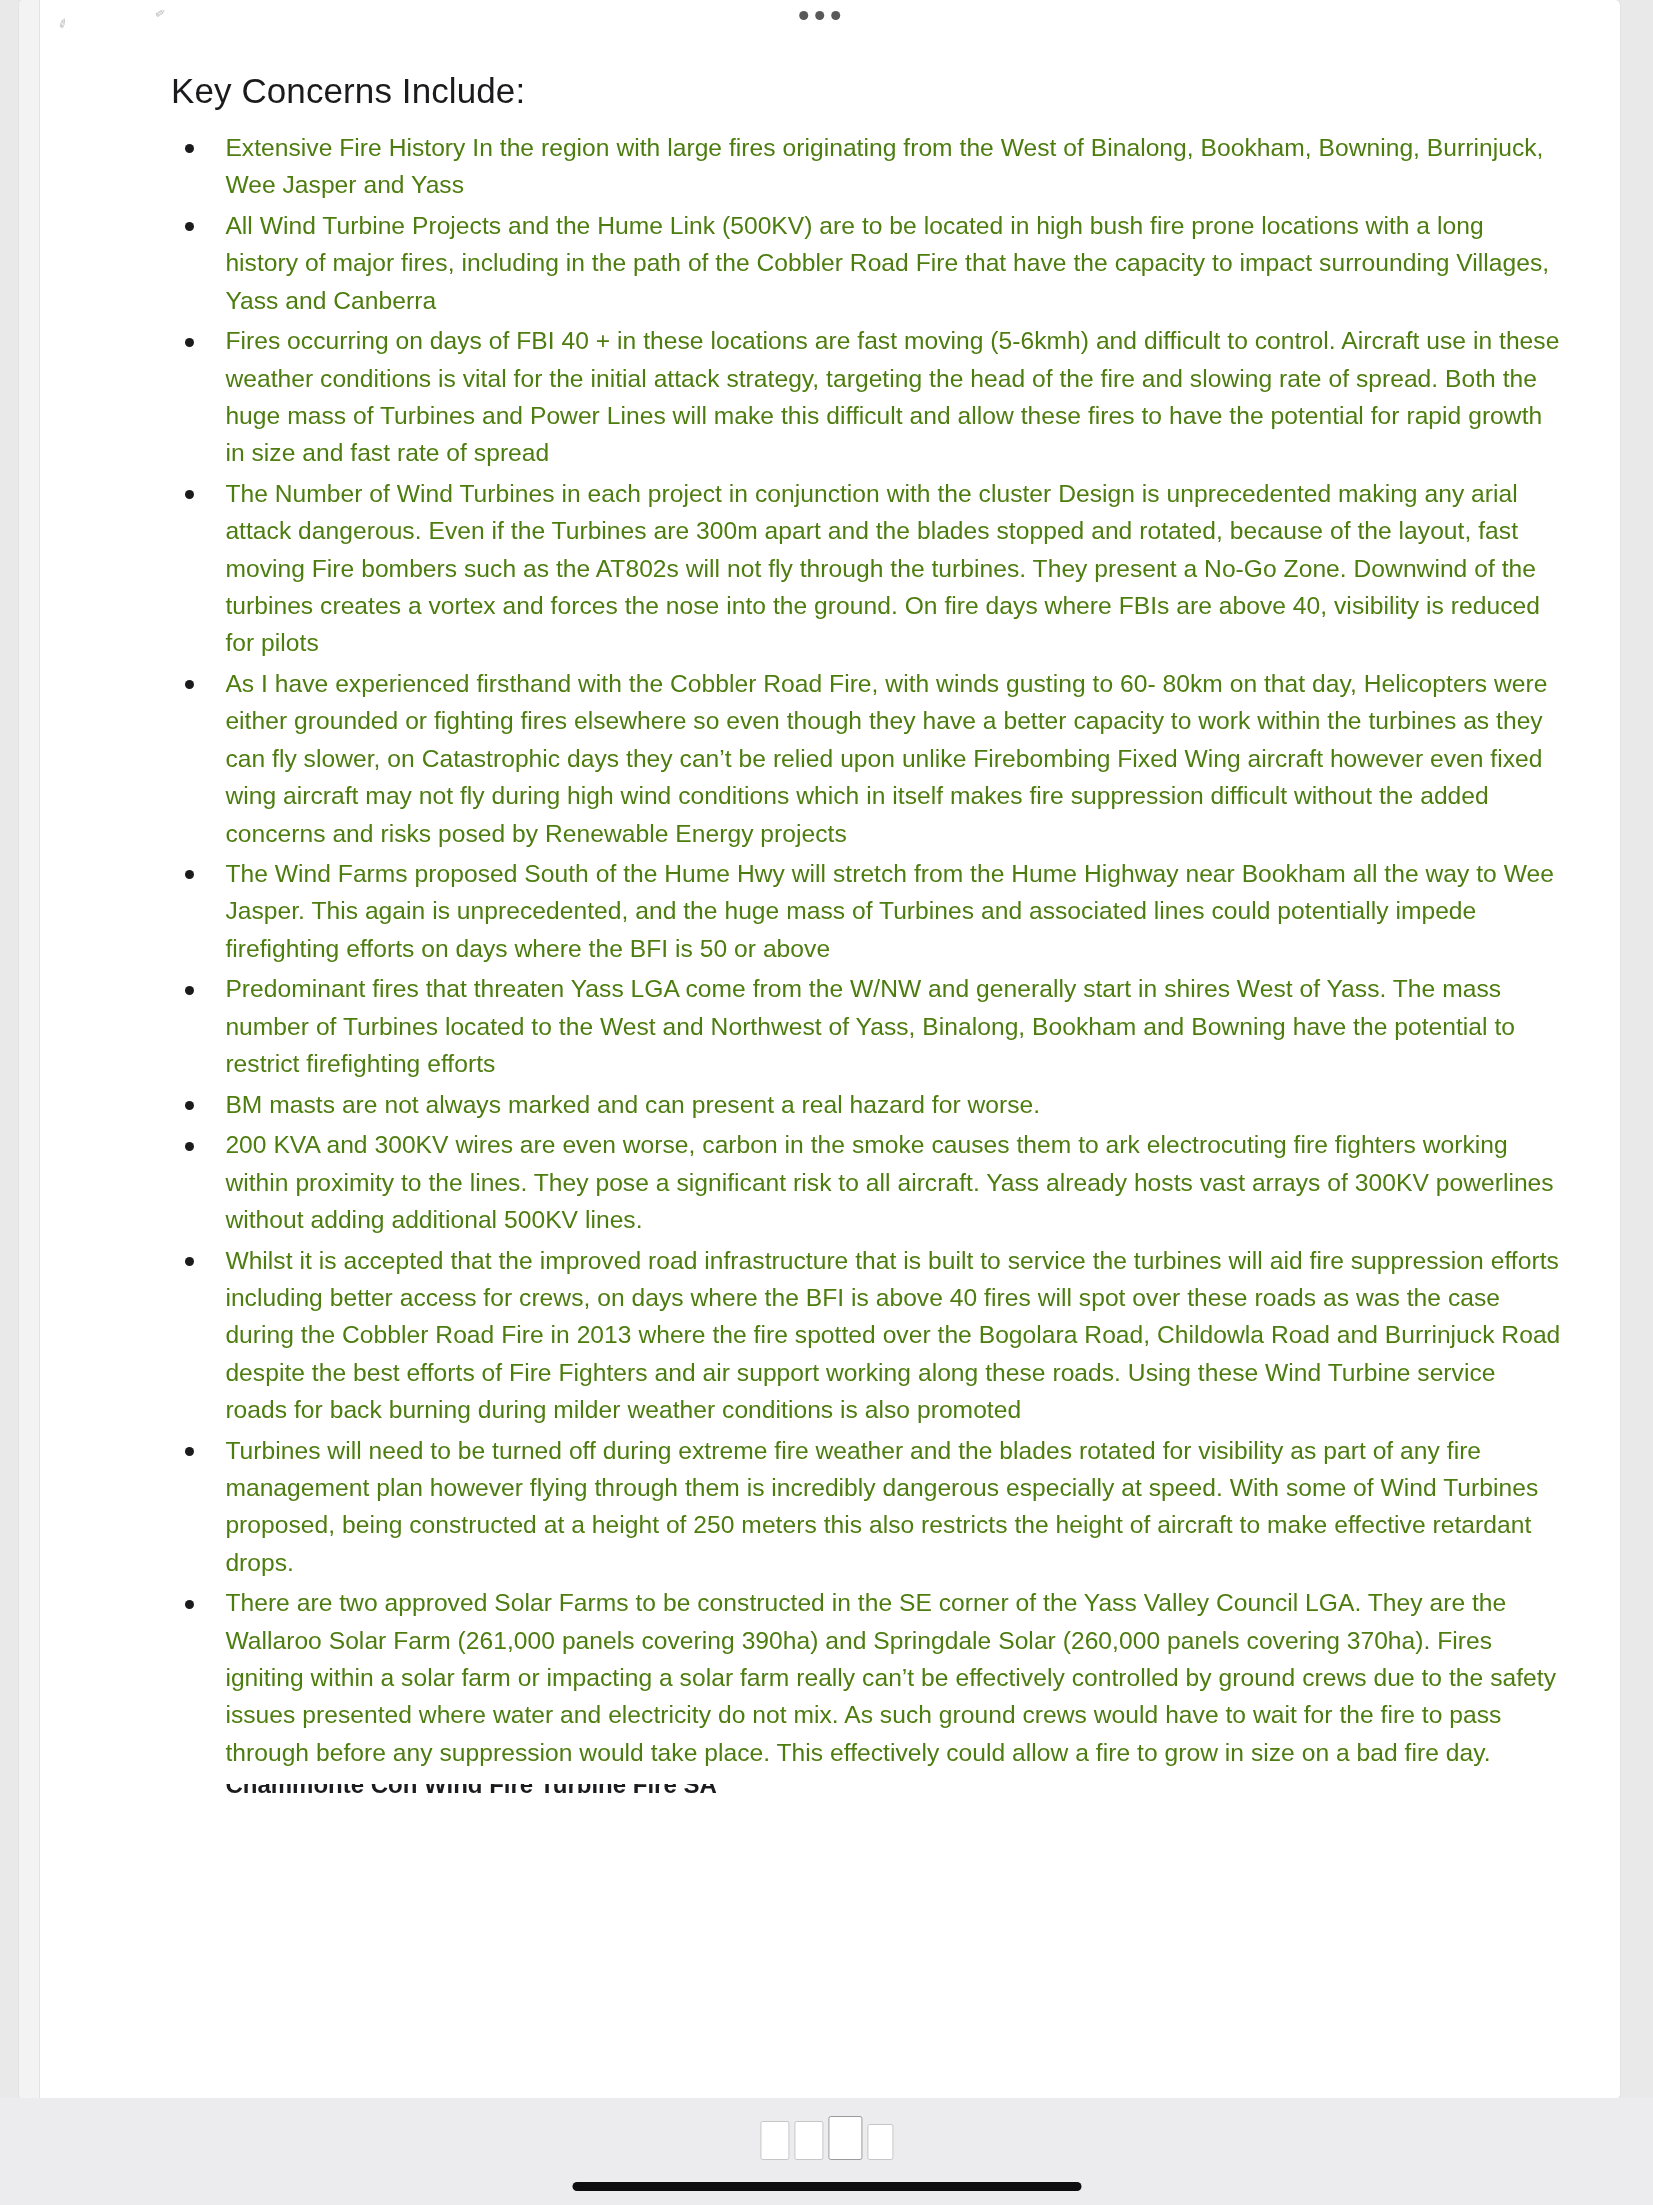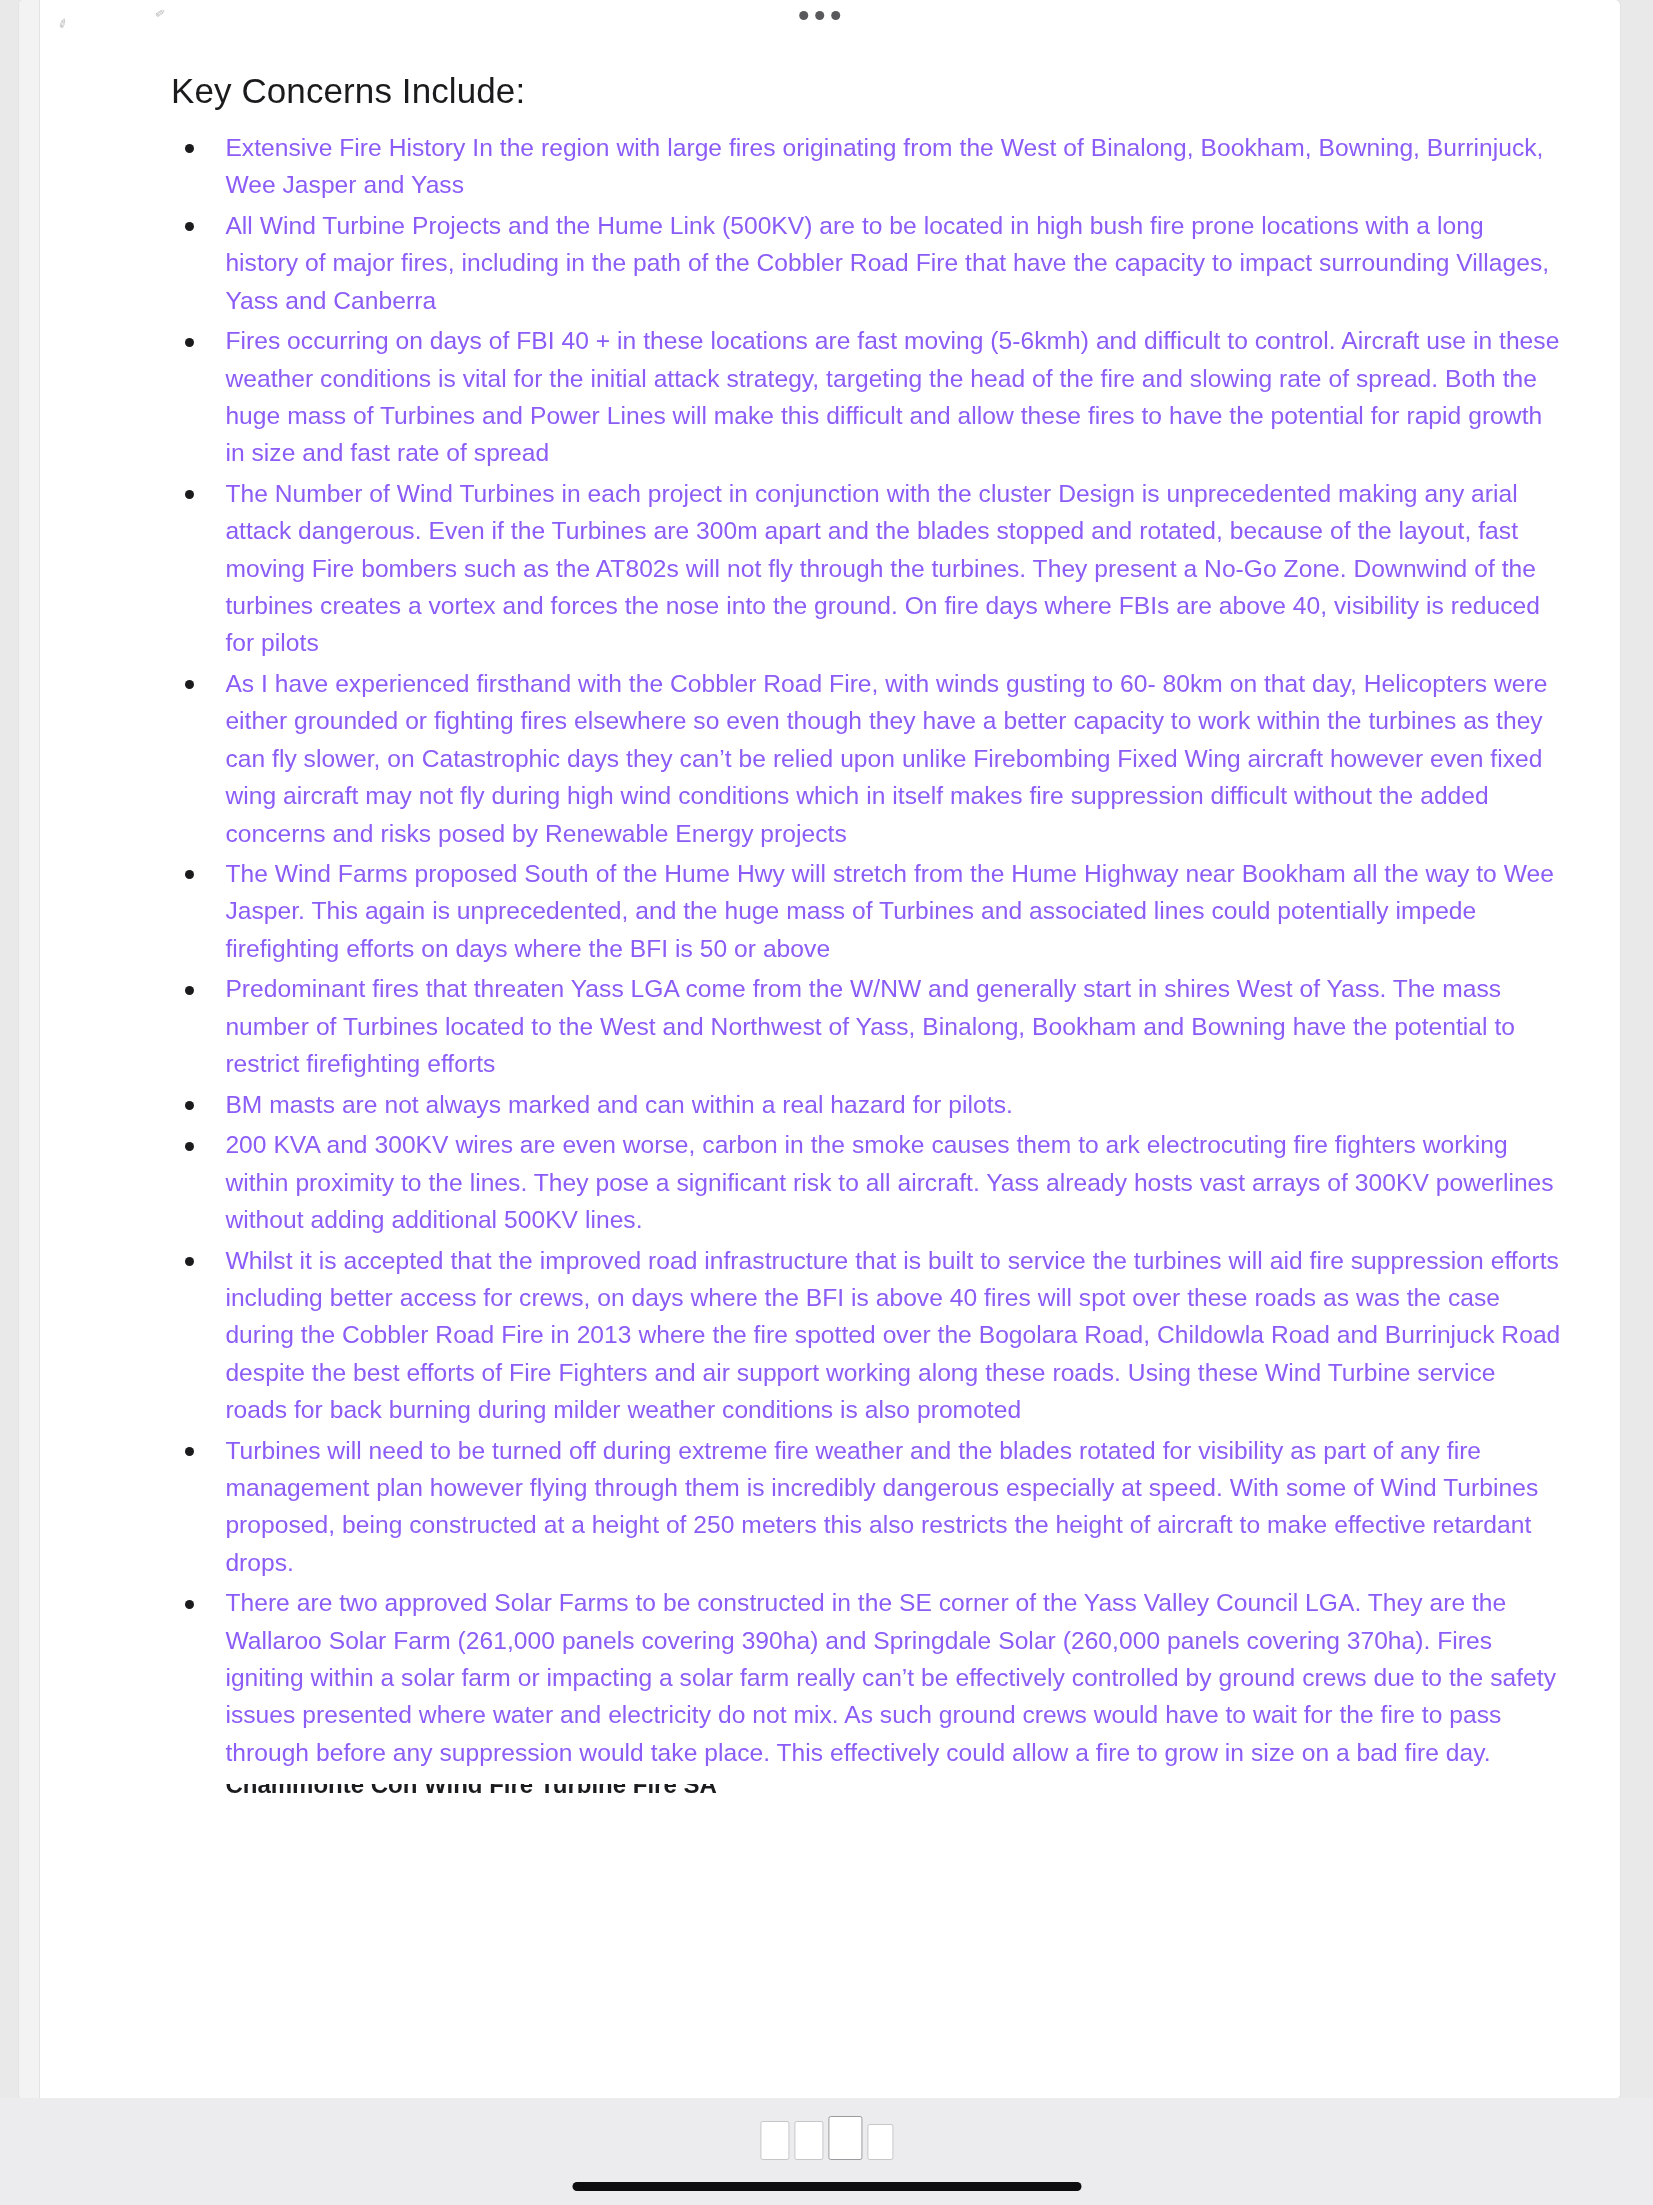--- a/index.html
+++ b/index.html
@@ -82,21 +82,21 @@
   }
   ul.bullets {
     margin: 0;
     padding: 0 0 0 77px;
     list-style: none;
   }
   ul.bullets li {
     position: relative;
     font-size: 24.6px;
     line-height: 1.52;
-    color: #8b5cf6;
+    color: #4d7c0f;
     margin: 0 0 3.2px 0;
     letter-spacing: 0.04px;
   }
   ul.bullets li::before {
     content: "";
     position: absolute;
     left: -40px;
     top: 15.3px;
     width: 9px;
     height: 9px;
@@ -178,21 +178,21 @@
       <div class="heading">Key Concerns Include:</div>
 
       <ul class="bullets">
         <li>Extensive Fire History In the region with large fires  originating from the West of Binalong, Bookham, Bowning, Burrinjuck, Wee Jasper and Yass</li>
         <li>All Wind Turbine Projects and the Hume Link (500KV) are to be located in high bush fire prone locations with a long history of major fires, including in the path of the Cobbler Road Fire that have the capacity to impact  surrounding Villages, Yass and Canberra</li>
         <li>Fires occurring on days of FBI 40 +  in these locations are fast moving (5-6kmh) and difficult to control. Aircraft use in these weather conditions is vital  for the initial attack strategy, targeting the head of the fire and slowing rate of spread. Both the huge mass of Turbines and Power Lines  will make this difficult and allow these fires to have the potential for rapid growth in size and fast rate of spread</li>
         <li>The Number of Wind Turbines in each project in conjunction with the  cluster Design is unprecedented making any arial attack dangerous. Even if the Turbines are 300m apart and the blades stopped and rotated, because of the layout, fast moving Fire bombers such as the AT802s will not fly through the turbines. They present a No-Go  Zone. Downwind of the turbines creates a vortex and forces the nose into the ground. On fire days where FBIs are above 40, visibility is reduced for pilots</li>
         <li>As I have experienced firsthand with the Cobbler Road Fire, with winds gusting to 60- 80km on that day, Helicopters were either grounded or fighting fires elsewhere so even though they have a better capacity to work within the turbines as they can fly slower, on Catastrophic days they can’t be relied upon unlike Firebombing Fixed Wing aircraft however even fixed wing aircraft may not fly during high wind conditions which in itself makes fire suppression difficult without the added concerns and risks posed by Renewable Energy projects</li>
         <li>The Wind Farms proposed  South of the Hume Hwy will stretch from the Hume Highway near Bookham all the way to Wee Jasper. This again is unprecedented, and the huge mass of Turbines and associated lines could potentially  impede firefighting efforts on days where the BFI is 50 or above</li>
         <li>Predominant fires that threaten Yass LGA come from the W/NW and generally start in shires West of Yass. The mass number of  Turbines located to the West and Northwest of Yass, Binalong, Bookham and Bowning have the potential to restrict firefighting efforts</li>
-        <li>BM masts are not always marked and can within a real hazard for pilots.</li>
+        <li>BM masts are not always marked and can present a real hazard for worse.</li>
         <li>200 KVA and 300KV wires are even worse, carbon in the smoke causes them to ark electrocuting fire fighters working within proximity to the lines. They pose a significant risk to all aircraft. Yass already hosts vast arrays of 300KV powerlines without adding additional 500KV lines.</li>
         <li>Whilst it is accepted that the improved road infrastructure that is built to service the turbines will aid fire suppression efforts including better access for crews, on days where the BFI is above 40  fires will spot over these roads as was the case during the Cobbler Road Fire in 2013 where the fire spotted over the Bogolara Road, Childowla Road and Burrinjuck Road despite the best efforts of Fire Fighters and air support working along these roads. Using these Wind Turbine  service roads for back burning during milder weather conditions is also promoted</li>
         <li>Turbines will need to be turned off during extreme fire weather and the blades rotated for visibility as part of any fire management plan however flying through them is incredibly dangerous especially at speed. With some of Wind Turbines proposed, being constructed at a height of 250 meters this also restricts the height of aircraft to make effective retardant drops.</li>
         <li>There are two approved Solar Farms to be constructed in  the SE corner of the Yass Valley Council LGA. They are the Wallaroo Solar Farm (261,000 panels covering 390ha) and Springdale Solar (260,000 panels covering 370ha). Fires igniting within a solar farm or impacting a solar farm really can’t be effectively controlled by ground crews due to the safety issues presented where water and electricity do not mix. As such ground crews would have to wait for the fire to pass through before any suppression would take place. This effectively could allow a fire to grow in size on a bad fire day.</li>
       </ul>
 
       <div class="cut-line">
         <span>Chammonte Con Wind Fire Turbine Fire SA</span>
       </div>
     </div>

